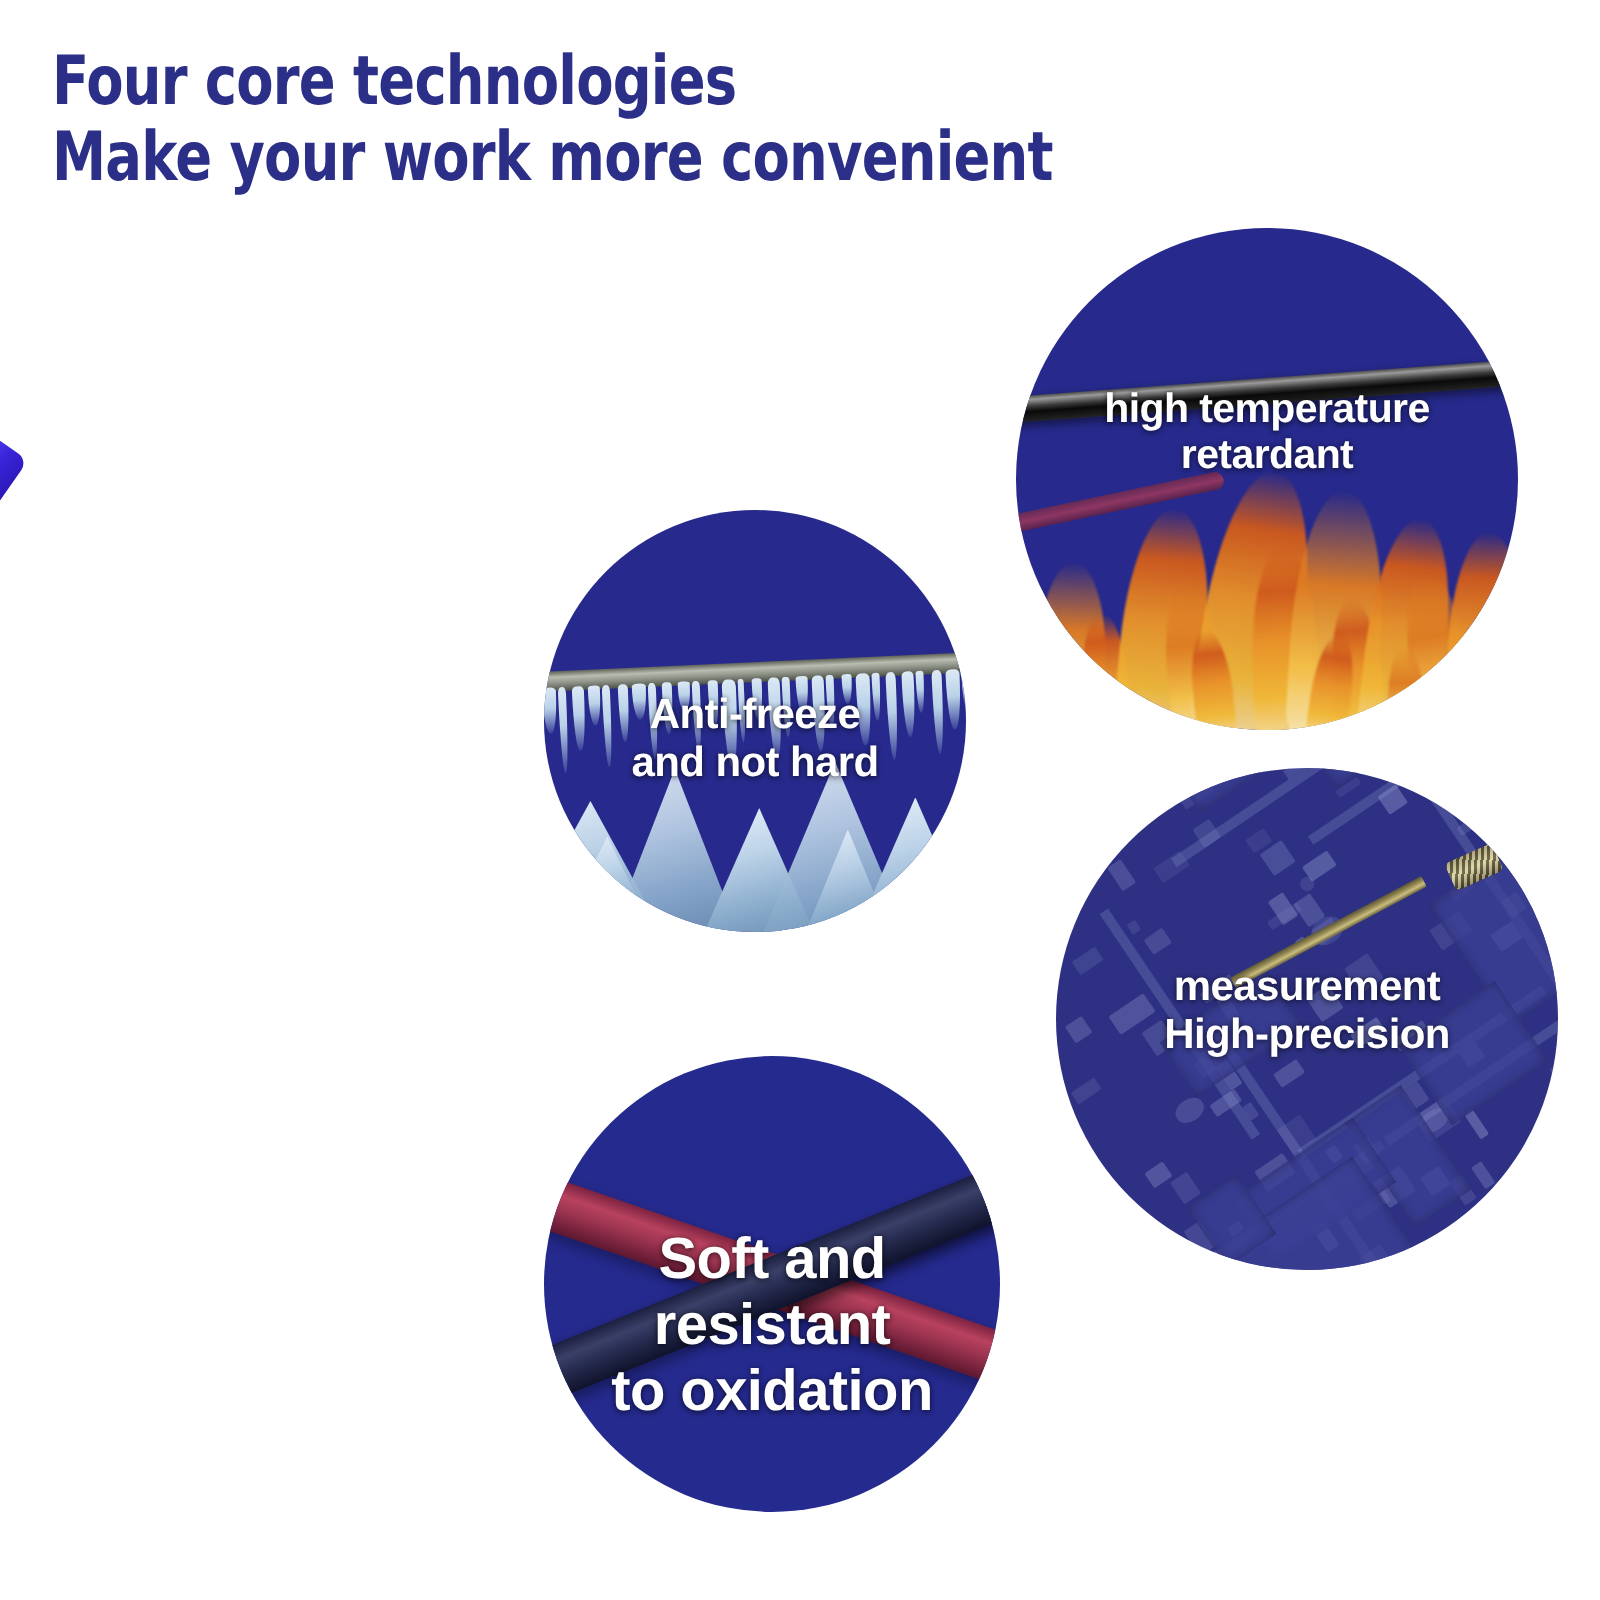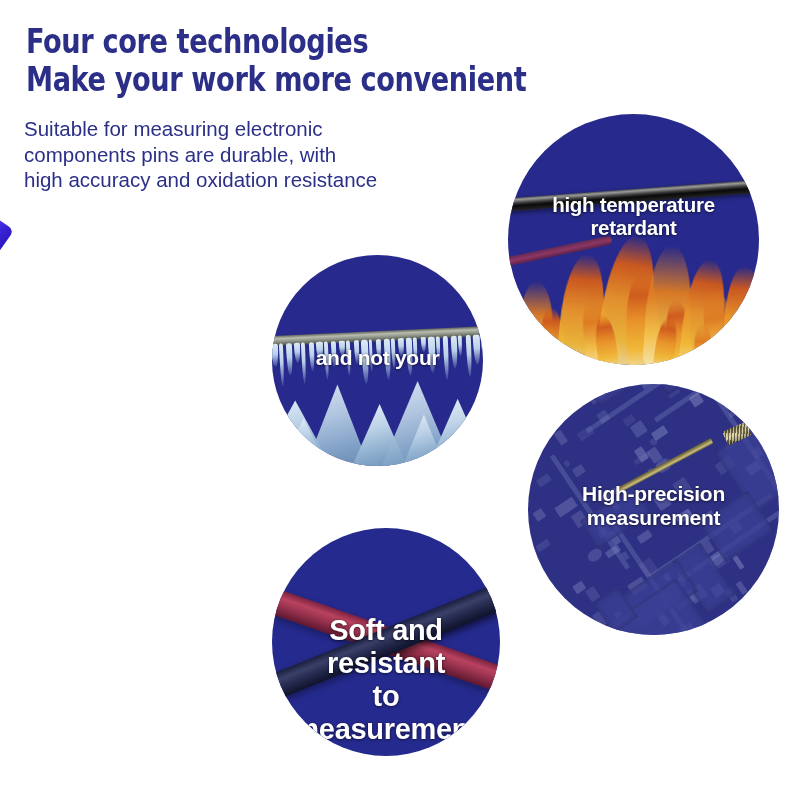--- a/index.html
+++ b/index.html
@@ -164,25 +164,20 @@
 </head>
 <body>
 
 <div id="stage">
 
   <div class="headline">
     <span>Four core technologies</span>
     <span class="l2">Make your work more convenient</span>
   </div>
 
-  <div class="subtitle">
-    <div>Suitable for measuring electronic</div>
-    <div>components pins are durable, with</div>
-    <div>high accuracy and oxidation resistance</div>
-  </div>
 
   <div class="circle" id="c-flame">
     <div class="redwire"></div>
     <div class="cable"></div>
     <div class="flames" id="flames">
         <div class="flame b" style="left: 4%; width: 14%; height: 74%; transform: rotate(2deg);"></div>
         <div class="flame" style="left: 13%; width: 9%; height: 52%; transform: rotate(-3.6deg);"></div>
         <div class="flame" style="left: 21%; width: 17%; height: 96%; transform: rotate(5.2deg);"></div>
         <div class="flame b" style="left: 30%; width: 11%; height: 64%; transform: rotate(-6.8deg);"></div>
         <div class="flame" style="left: 38%; width: 20%; height: 112%; transform: rotate(8.4deg);"></div>
@@ -241,21 +236,22 @@
         <div class="icicle" style="left: 68.85%; width: 2.6%; height: 65%;"></div>
         <div class="icicle" style="left: 71.8%; width: 1.5%; height: 44%;"></div>
         <div class="icicle" style="left: 74.75%; width: 2.05%; height: 81%;"></div>
         <div class="icicle" style="left: 77.7%; width: 2.6%; height: 60%;"></div>
         <div class="icicle" style="left: 80.65%; width: 1.5%; height: 39%;"></div>
         <div class="icicle" style="left: 83.6%; width: 2.05%; height: 76%;"></div>
         <div class="icicle" style="left: 86.55%; width: 2.6%; height: 55%;"></div>
         <div class="icicle" style="left: 89.5%; width: 1.5%; height: 34%;"></div>
       </div>
     <div class="circle-label" style="top:91px; font-size:21px;">
-      <div>and not your</div>
+      <div>Anti-freeze</div>
+      <div>and not hard</div>
     </div>
   </div>
 
   <div class="circle" id="c-pcb">
     <div class="pcbtex" id="pcbtex">
         <div class="pcb-trace" style="left: 10.904%; top: 22.56%; width: 1.4%; height: 27.2%;"></div>
         <div class="pcb-trace" style="left: 66.928%; top: 18.8%; width: 45.552%; height: 1.4%;"></div>
         <div class="pcb-trace" style="left: 46.624%; top: 20.304%; width: 56.64%; height: 1.4%;"></div>
         <div class="pcb-trace" style="left: 81.968%; top: 17.296%; width: 1.4%; height: 52.96%;"></div>
         <div class="pcb-trace" style="left: 49.632%; top: 69.936%; width: 56.304%; height: 1.4%;"></div>
@@ -355,32 +351,32 @@
         <div class="pcb-chip" style="left: 53.872%; top: 0%; width: 14.528%; height: 17.08%;"></div>
         <div class="pcb-chip" style="left: 58.608%; top: 60.384%; width: 16.576%; height: 13.72%;"></div>
       </div>
     <div class="probe-needle" style="left:22px; top:6px; width:5px; height:128px;
          transform:rotate(18deg); transform-origin:top left;"></div>
     <div class="probe-needle" style="left:90px; top:110px; width:6px; height:108px;
          transform:rotate(-118deg); transform-origin:top left;"></div>
     <div class="probe-knurl" style="left:196px; top:42px; width:26px; height:15px;
          transform:rotate(-24deg);"></div>
     <div class="circle-label" style="top:98px; font-size:21px;">
+      <div>measurement</div>
       <div>High-precision</div>
-      <div>measurement</div>
     </div>
   </div>
 
   <div class="circle" id="c-soft">
     <div class="wire wire-red"></div>
     <div class="wire wire-black"></div>
     <div class="wire wire-black over"></div>
     <div class="circle-label" style="top:86px; font-size:29px;">
       <div>Soft and resistant</div>
-      <div>to measurement</div>
+      <div>to oxidation</div>
     </div>
   </div>
 
   <div id="probes">
 
     <div class="pr" style="left:4px; top:0px; transform:rotate(35deg);">
       <div class="pr-blue">
         
       </div>
 

